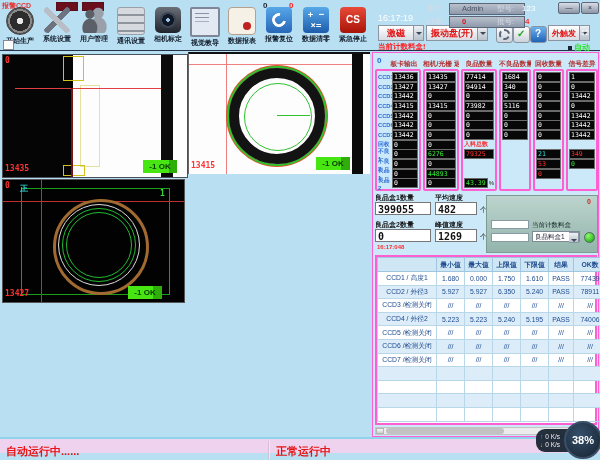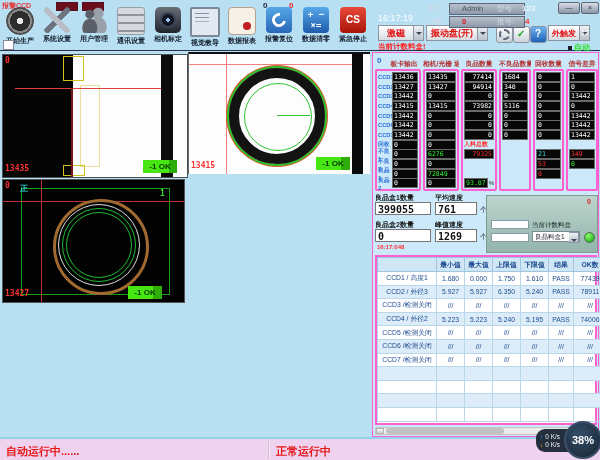--- a/index.html
+++ b/index.html
@@ -75,21 +75,21 @@
 
   .watermark{position:absolute;left:183px;top:226px;font-size:30px;font-weight:bold;color:rgba(105,105,105,0.5);letter-spacing:1px;z-index:6;white-space:nowrap;pointer-events:none;}
 
   
   .rpanel{position:absolute;left:372px;top:52px;width:227px;height:385px;background:#cbe9f8;border:1px solid #ff5fd0;box-sizing:border-box;}
   .corner0{position:absolute;left:4px;top:3px;font-size:8px;font-weight:bold;color:#2b6bd8;}
   .ghead{position:absolute;left:2px;top:3px;display:flex;gap:2px;}
   .ghead div{font-size:6.8px;font-weight:bold;color:#b23131;text-align:center;white-space:nowrap;overflow:hidden;box-sizing:border-box;padding-top:3px;}
   .gbody{position:absolute;left:2px;top:16px;display:flex;gap:2px;}
   .gcol{box-sizing:border-box;border:2px solid #ff5fd0;border-radius:2px;padding:1px;display:flex;flex-direction:column;}
-  .gw0{width:46px;}.gw1{width:36px;}.gw2{width:36px;text-align:right;}.gw3{width:32px;}.gw4{width:31px;}.gw5{width:32px;}
+  .gw0{width:46px;}.gw1{width:36px;}.gw2{width:36px;}.gw3{width:32px;}.gw4{width:31px;}.gw5{width:32px;}
   .grow{height:9.7px;display:flex;align-items:center;}
   .rlabel{width:14px;font-size:5.8px;font-weight:bold;color:#2b6bd8;flex:none;}
   .gbox{flex:1;height:8px;background:#070707;border:1px solid #6a6a6a;color:#fff;font:6.5px "DejaVu Sans Mono",monospace;line-height:8px;padding:0 1px;overflow:hidden;}
   .c-green{color:#33ee33;}.c-red{color:#ff3030;}.c-cyan{color:#2fe0e0;}
   .glabel{font-size:6px;font-weight:bold;color:#ff3030;white-space:nowrap;}
   .gsuffix{font-size:6px;color:#222;margin-left:1px;flex:none;}
 
   .cnt-label{position:absolute;font-size:7px;font-weight:bold;color:#1a1a1a;white-space:nowrap;}
   .cnt-box{position:absolute;height:13px;background:#fff;border:1px solid #777;font-weight:bold;font-size:10px;color:#111;line-height:13px;padding-left:2px;box-sizing:border-box;font-family:"DejaVu Sans Mono",monospace;}
   .cnt-unit{position:absolute;font-size:7px;color:#1a1a1a;}
@@ -105,21 +105,21 @@
   .rtable-wrap{position:absolute;left:2px;top:202px;width:222px;height:170px;border:2px solid #ff5fd0;background:#fff;box-sizing:border-box;}
   table.rt{width:100%;border-collapse:collapse;table-layout:fixed;}
   .rt th{height:13px;background:#cfe6f4;border:1px solid #9fc6de;font-size:6.8px;color:#1d4a8f;font-weight:bold;padding:0;}
   .rt td{height:12.6px;border:1px solid #b8d8ea;font-size:6.8px;color:#1d4a8f;text-align:center;padding:0;overflow:hidden;white-space:nowrap;}
   .rt tr.alt td{background:#dcedf9;}
   .hscroll{position:absolute;left:2px;top:374px;width:222px;height:8px;background:#ececec;border:1px solid #c5c5c5;box-sizing:border-box;}
   .harrow{position:absolute;top:0;width:8px;height:6px;background:linear-gradient(#f8f8f8,#cfcfcf);border:1px solid #b5b5b5;box-sizing:border-box;}
   .hthumb{position:absolute;left:10px;top:0;width:118px;height:6px;background:#c2c2c2;border-radius:3px;cursor:pointer;}
 
   
-  .statusbar{position:absolute;left:0;top:437px;width:600px;height:23px;background:#eed2ee;border-top:2px solid #8fd4ea;box-sizing:border-box;}
+  .statusbar{position:absolute;left:0;top:437px;width:600px;height:16px;background:#eed2ee;border-top:2px solid #8fd4ea;box-sizing:border-box;}
   .sb-text{position:absolute;top:5px;font-size:11px;font-weight:bold;color:#e61111;}
   .sb-div{position:absolute;left:268px;top:2px;width:2px;height:18px;background:linear-gradient(90deg,#c9a8c9,#fff);}
   .fw-pill{position:absolute;left:536px;top:429px;width:58px;height:23px;background:rgba(22,33,47,0.93);border-radius:9px;z-index:20;padding:2px 4px;box-sizing:border-box;display:flex;flex-direction:column;justify-content:center;gap:1px;cursor:pointer;}
   .fw-row{display:flex;gap:2px;font-size:6.5px;color:#eee;line-height:7px;}
   .fw-up{color:#3aa0ff;font-weight:bold;}
   .fw-down{color:#ff9900;font-weight:bold;}
   .fw-circle{position:absolute;left:564px;top:421px;width:34px;height:34px;border-radius:50%;background:radial-gradient(circle at 40% 35%,#35506b,#16222f);border:2px solid #3b5068;z-index:21;color:#fff;font-weight:bold;font-size:11px;display:flex;align-items:center;justify-content:center;cursor:pointer;}
 </style>
 </head>
 <body>
@@ -335,21 +335,21 @@
           <div class="grow">
             <span class="gbox">0</span>
           </div>
           <div class="grow">
             <span class="gbox c-green">6276</span>
           </div>
           <div class="grow">
             <span class="gbox">0</span>
           </div>
           <div class="grow">
-            <span class="gbox c-green">72849</span>
+            <span class="gbox c-green">44893</span>
           </div>
           <div class="grow">
             <span class="gbox">0</span>
           </div>
         </div>
         <div class="gcol gw2">
           <div class="grow">
             <span class="gbox">77414</span>
           </div>
           <div class="grow">
@@ -372,21 +372,21 @@
           </div>
           <div class="grow">
             <span class="glabel">入料总数</span>
           </div>
           <div class="grow">
             <span class="gbox c-red">79325</span>
           </div>
           <div class="grow"></div>
           <div class="grow"></div>
           <div class="grow">
-            <span class="gbox c-green">93.07</span>
+            <span class="gbox c-green">43.39</span>
             <span class="gsuffix">%</span>
           </div>
         </div>
         <div class="gcol gw3">
           <div class="grow">
             <span class="gbox">1684</span>
           </div>
           <div class="grow">
             <span class="gbox">340</span>
           </div>
@@ -475,21 +475,21 @@
             <span class="gbox c-green">0</span>
           </div>
           <div class="grow"></div>
           <div class="grow"></div>
         </div>
       </div>
 
     <span class="cnt-label" style="left:2px;top:140px;">良品盒1数量</span>
     <span class="cnt-box" style="left:2px;top:149px;width:56px;">399055</span>
     <span class="cnt-label" style="left:62px;top:140px;">平均速度</span>
-    <span class="cnt-box" style="left:62px;top:149px;width:42px;">761</span>
+    <span class="cnt-box" style="left:62px;top:149px;width:42px;">482</span>
     <span class="cnt-unit" style="left:107px;top:152px;">个/分钟</span>
     <span class="cnt-label" style="left:2px;top:167px;">良品盒2数量</span>
     <span class="cnt-box" style="left:2px;top:176px;width:56px;">0</span>
     <span class="cnt-label" style="left:62px;top:167px;">峰值速度</span>
     <span class="cnt-box" style="left:62px;top:176px;width:42px;">1269</span>
     <span class="cnt-unit" style="left:107px;top:179px;">个/分钟</span>
     <span class="cnt-note">16:17:048</span>
 
     <div class="teal">
       <span class="teal-0">0</span>

